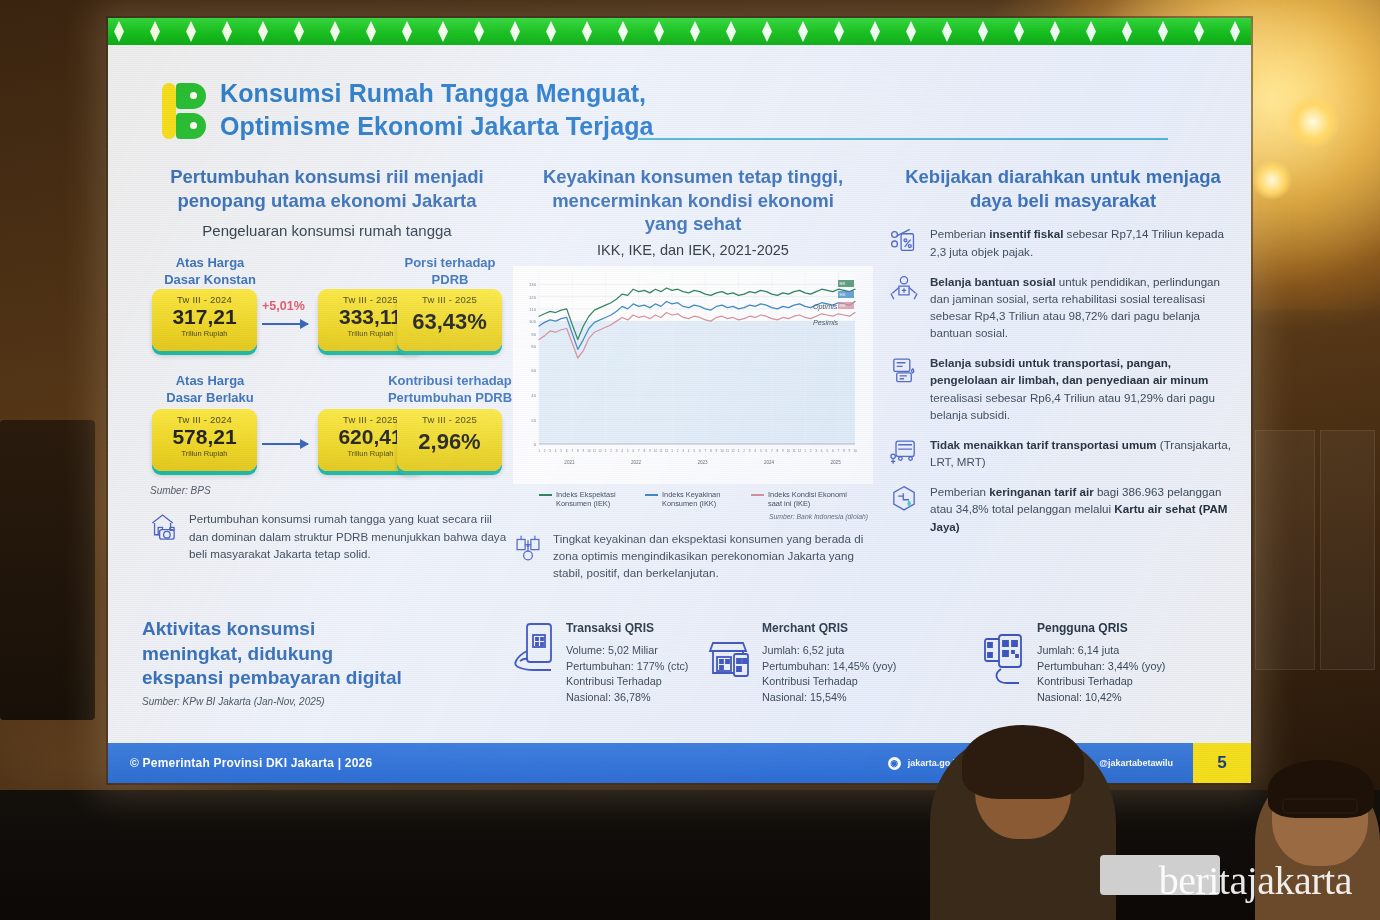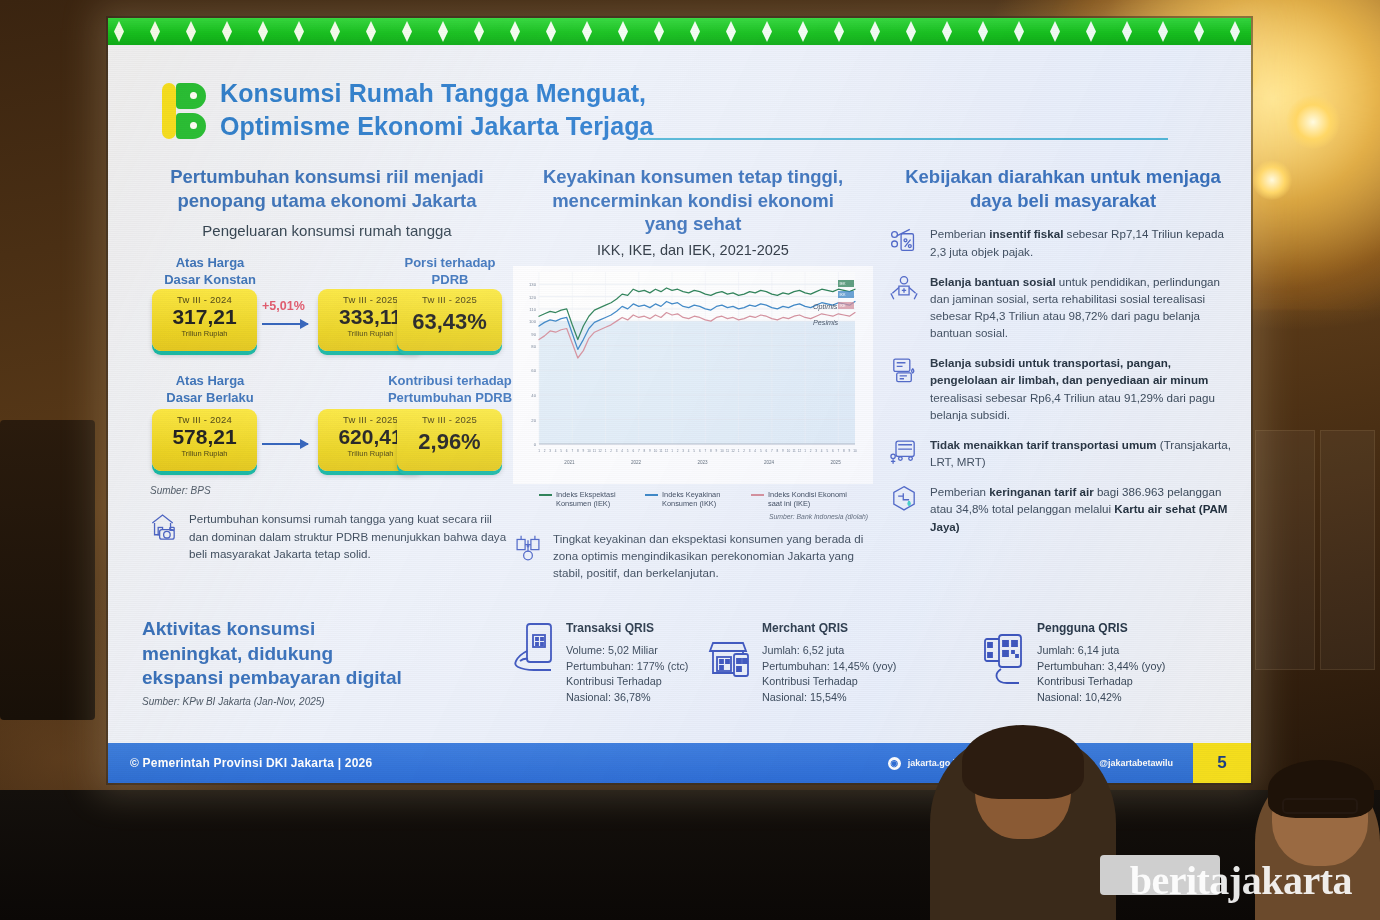--- a/index.html
+++ b/index.html
@@ -125,21 +125,21 @@
      display:flex; align-items:center; justify-content:center; }
   .social .sq { width:12px; height:13px; border-radius:3px; background:#fff; color:#2f6fd6; font-size:8px;
      display:flex; align-items:center; justify-content:center; }
   .divider { width:1px; height:17px; background:rgba(255,255,255,.6); }
   .pagebox { position:absolute; right:0; top:0; width:58px; height:40px; background:#f5e11e;
     display:flex; align-items:center; justify-content:center; color:#1c3f86; font-weight:bold; font-size:17px; }
 
   
   .person { position:absolute; border-radius:50% 50% 44% 44%; }
   .watermark { position:absolute; right:28px; bottom:16px; color:rgba(255,255,255,.9);
-    font-size:40px; font-weight:bold; letter-spacing:-.5px; font-family:"Liberation Serif", serif; }
+    font-size:40px; font-weight:normal; letter-spacing:-.5px; font-family:"Liberation Serif", serif; }
 </style>
 </head>
 <body>
 
 <div class="room">
   <div class="wall-panel" style="left:1255px; top:430px; width:60px; height:240px;"></div>
   <div class="wall-panel" style="left:1320px; top:430px; width:55px; height:240px;"></div>
   <div class="chandelier-glow"></div>
   <div class="bulb" style="right:120px; top:40px; width:66px; height:66px;"></div>
   <div class="bulb" style="right:40px; top:95px; width:54px; height:54px;"></div>

